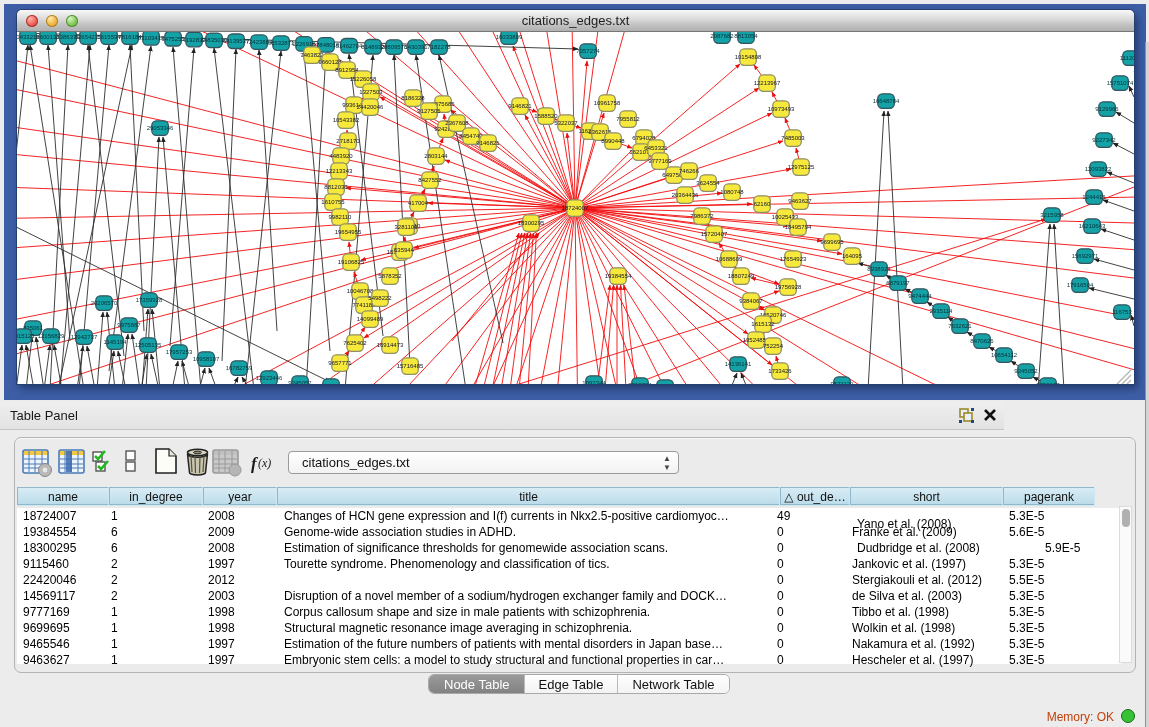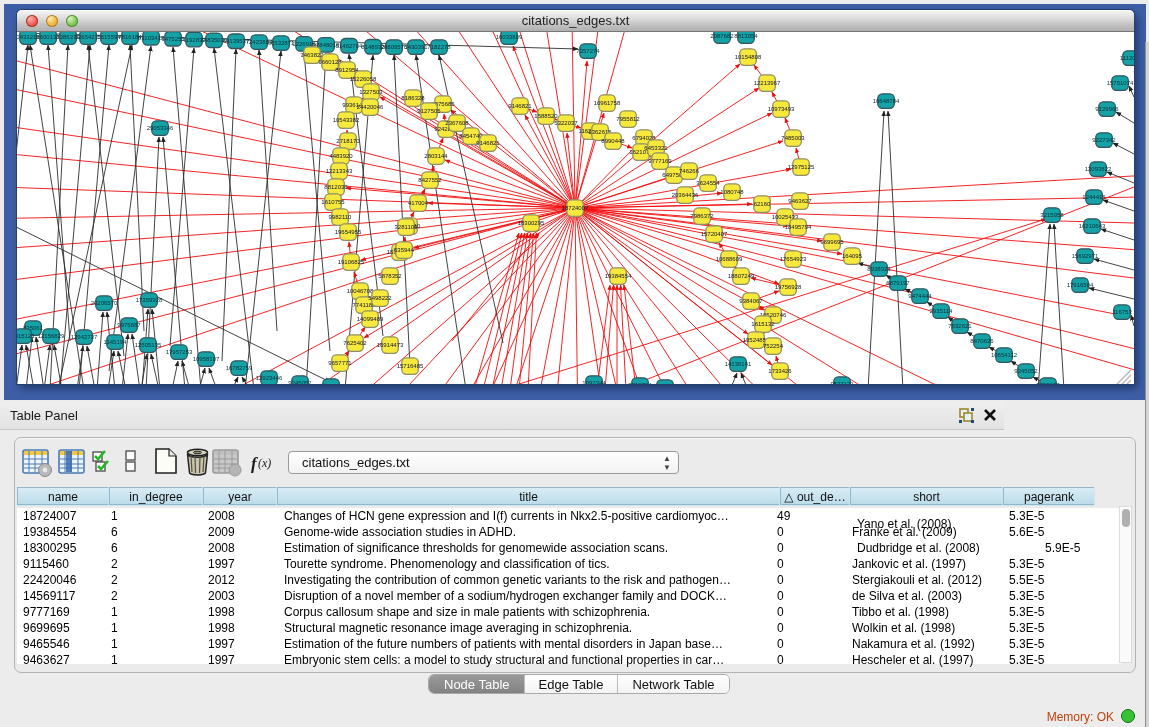--- a/index.html
+++ b/index.html
@@ -990,21 +990,20 @@
           <span style="left:191px;">1997</span>
           <span style="left:267px;">Tourette syndrome. Phenomenology and classification of tics.</span>
           <span style="left:760px;">0</span>
           <span style="left:835px;">Jankovic et al. (1997)</span>
           <span style="left:992px;">5.3E-5</span>
         </div>
         <div class="tr" style="top:64px;text-align:right;">
           <span style="left:6px;">22420046</span>
           <span style="left:94px;">2</span>
           <span style="left:191px;">2012</span>
-          <span style="left:267px;">Investigating the contribution of common genetic variants to the risk and pathogen…</span>
           <span style="left:760px;">0</span>
           <span style="left:835px;">Stergiakouli et al. (2012)</span>
           <span style="left:992px;">5.5E-5</span>
         </div>
         <div class="tr" style="top:80px;">
           <span style="left:6px;">14569117</span>
           <span style="left:94px;">2</span>
           <span style="left:191px;">2003</span>
           <span style="left:267px;">Disruption of a novel member of a sodium/hydrogen exchanger family and DOCK…</span>
           <span style="left:760px;">0</span>

